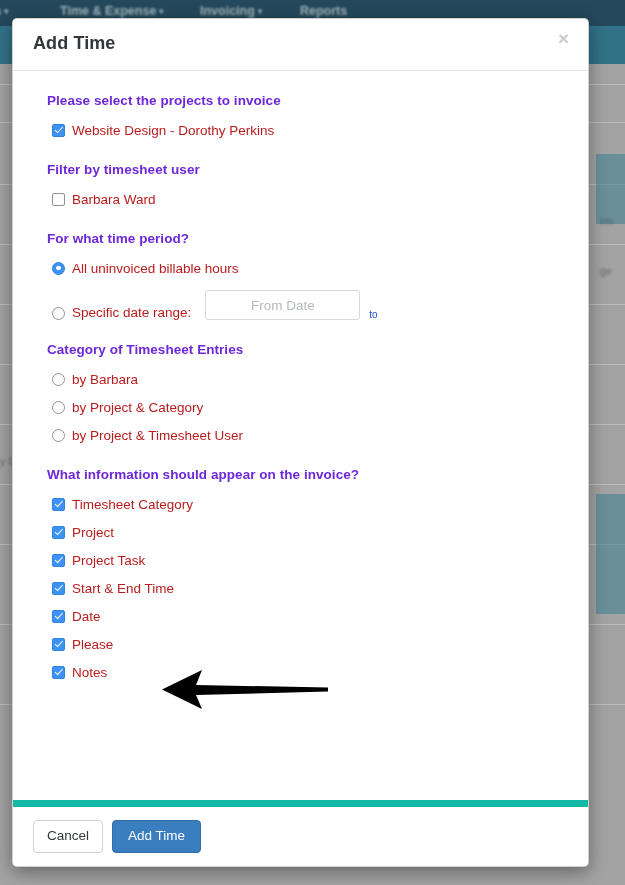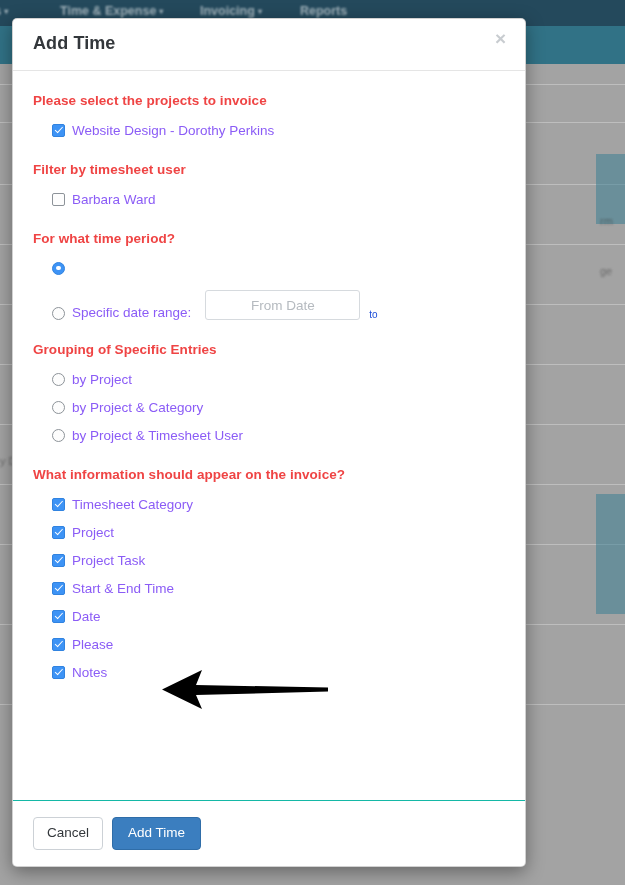--- a/index.html
+++ b/index.html
@@ -77,21 +77,21 @@
     position: absolute;
     background: #3c7f94;
     opacity: 0.55;
   }
 
   
   #modal {
     position: absolute;
     left: 12px;
     top: 18px;
-    width: 514px;
+    width: 577px;
     height: 849px;
     background: #ffffff;
     border: 1px solid rgba(0,0,0,0.18);
     border-radius: 5px;
     box-shadow: 0 5px 18px rgba(0,0,0,0.38);
     box-sizing: border-box;
     display: flex;
     flex-direction: column;
   }
 
@@ -128,22 +128,22 @@
   .modal-body {
     flex: 1 1 auto;
     padding: 22px 20px 8px 20px;
     box-sizing: border-box;
     overflow: hidden;
   }
 
   .section-title {
     font-size: 13.5px;
     font-weight: bold;
-    color: #ef4444;
-    margin: 0 0 12px 0;
+    color: #6d28d9;
+    margin: 0 0 12px 14px;
     letter-spacing: 0.05px;
   }
   .section + .section { margin-top: 22px; }
 
   .option-list { margin-left: 19px; }
   .option-row {
     display: flex;
     align-items: center;
     height: 20px;
     margin-bottom: 8px;
@@ -206,21 +206,21 @@
     left: 3.2px;
     top: 3.2px;
     width: 4.6px;
     height: 4.6px;
     border-radius: 50%;
     background: #ffffff;
   }
 
   .option-label {
     font-size: 13.5px;
-    color: #8b5cf6;
+    color: #b91c1c;
     white-space: nowrap;
     cursor: pointer;
   }
 
   
   .date-row {
     display: flex;
     align-items: flex-end;
     height: 32px;
     margin-top: 10px;
@@ -243,21 +243,21 @@
   .date-sep {
     font-size: 10px;
     color: #1d4ed8;
     margin: 0 9px;
   }
 
   
   .modal-footer {
     flex: 0 0 auto;
     height: 66px;
-    border-top: 1px solid #14b8a6;
+    border-top: 7px solid #14b8a6;
     padding: 15px 20px;
     box-sizing: border-box;
     display: flex;
     align-items: center;
     gap: 9px;
   }
   .btn {
     font-family: "Liberation Sans", sans-serif;
     font-size: 13.5px;
     border-radius: 4px;
@@ -346,35 +346,36 @@
             <span class="cb off"></span>
             <span class="option-label">Barbara Ward</span>
           </div>
         </div>
       </div>
       <div class="section">
         <div class="section-title">For what time period?</div>
         <div class="option-list">
           <div class="option-row">
             <span class="rb on"></span>
+            <span class="option-label">All uninvoiced billable hours</span>
           </div>
           <div class="option-row date-row">
             <span class="rb off"></span>
             <span class="option-label">Specific date range:</span>
             <input type="text" class="date-input" placeholder="From Date" style="">
             <span class="date-sep">to</span>
           </div>
         </div>
       </div>
       <div class="section">
-        <div class="section-title">Grouping of Specific Entries</div>
+        <div class="section-title">Category of Timesheet Entries</div>
         <div class="option-list">
           <div class="option-row">
             <span class="rb off"></span>
-            <span class="option-label">by Project</span>
+            <span class="option-label">by Barbara</span>
           </div>
           <div class="option-row">
             <span class="rb off"></span>
             <span class="option-label">by Project &amp; Category</span>
           </div>
           <div class="option-row">
             <span class="rb off"></span>
             <span class="option-label">by Project &amp; Timesheet User</span>
           </div>
         </div>

